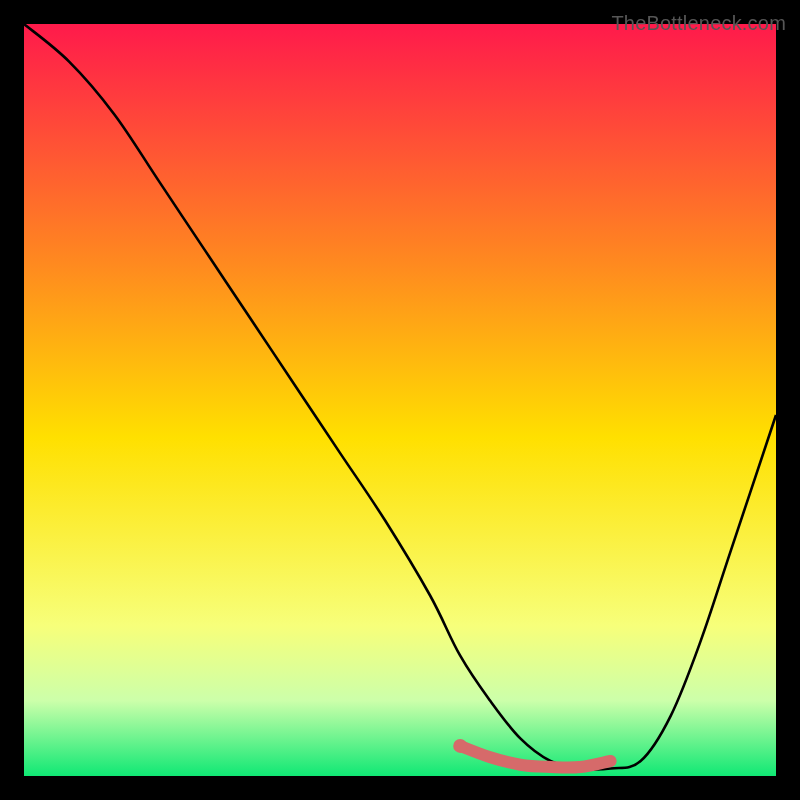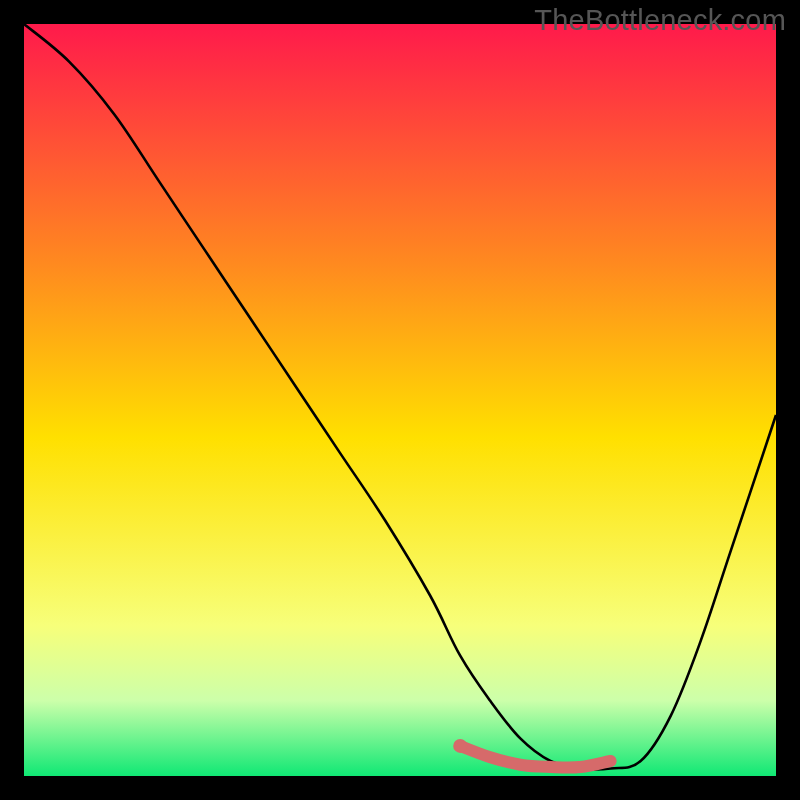--- a/index.html
+++ b/index.html
@@ -11,24 +11,24 @@
     overflow: hidden;
   }
   .frame {
     position: relative;
     width: 800px;
     height: 800px;
     background: #000000;
   }
   .watermark {
     position: absolute;
-    top: 4px;
+    top: 12px;
     right: 14px;
     font-family: Arial, Helvetica, sans-serif;
-    font-size: 29px;
+    font-size: 20px;
     color: #565656;
     letter-spacing: 0.2px;
   }
 </style>
 </head>
 <body>
 <div class="frame">
 
 
 

